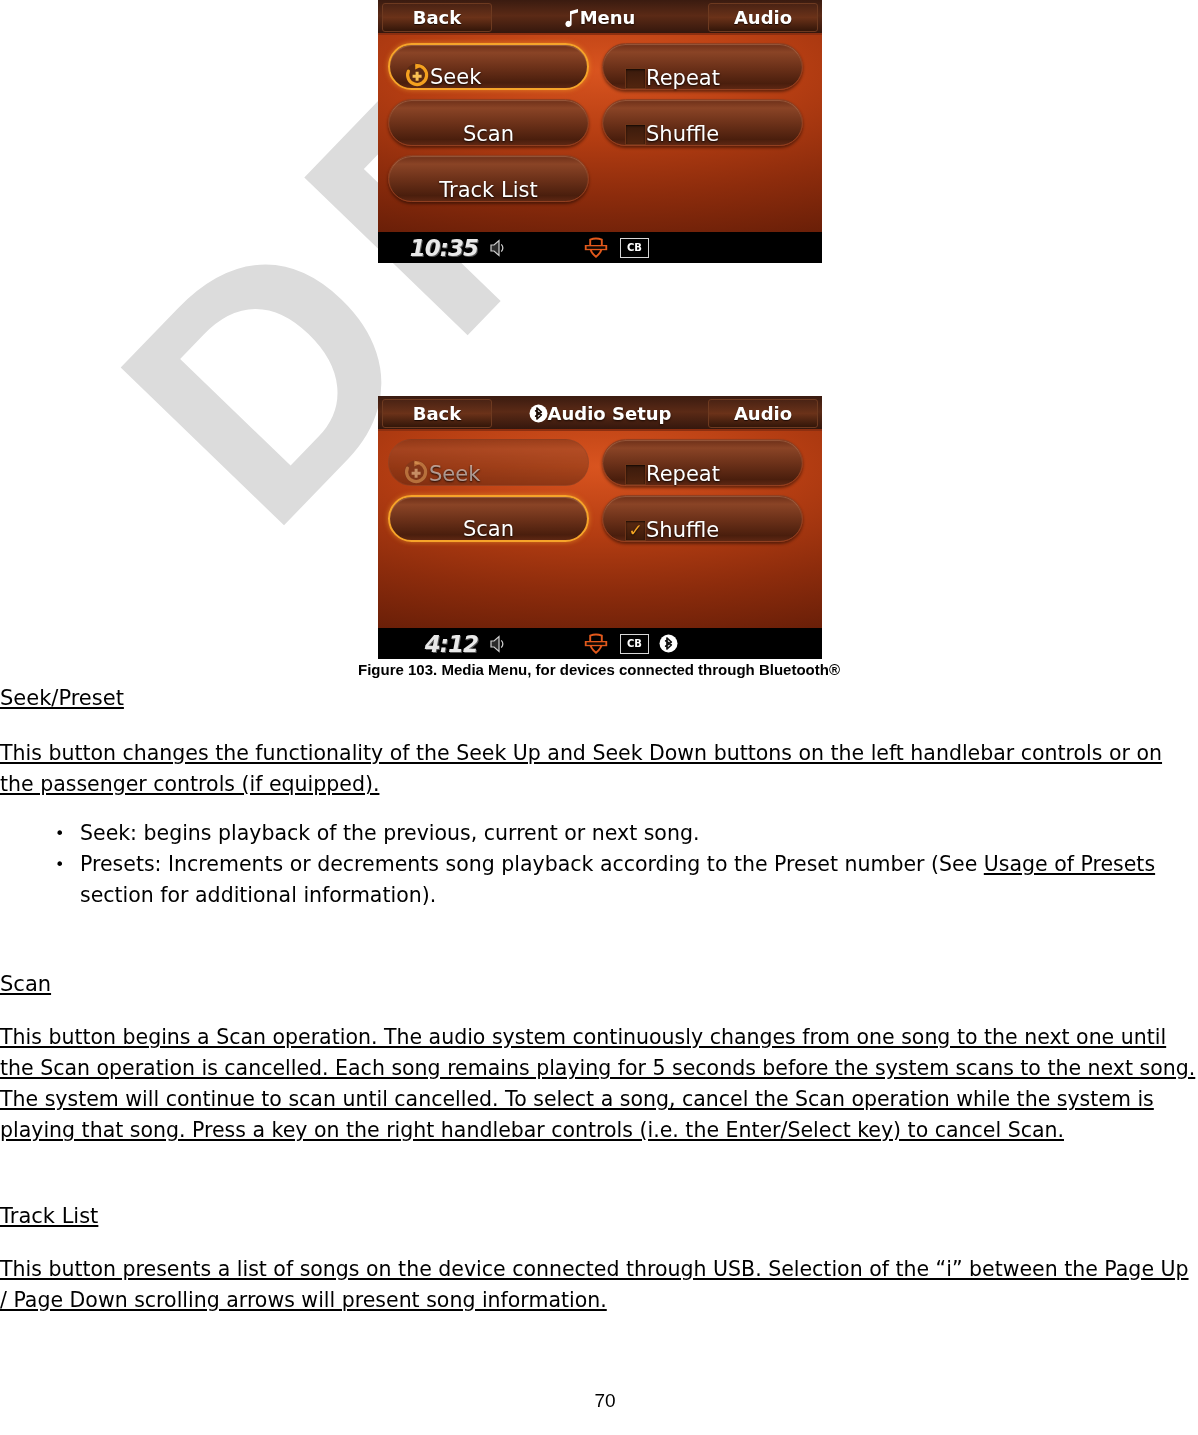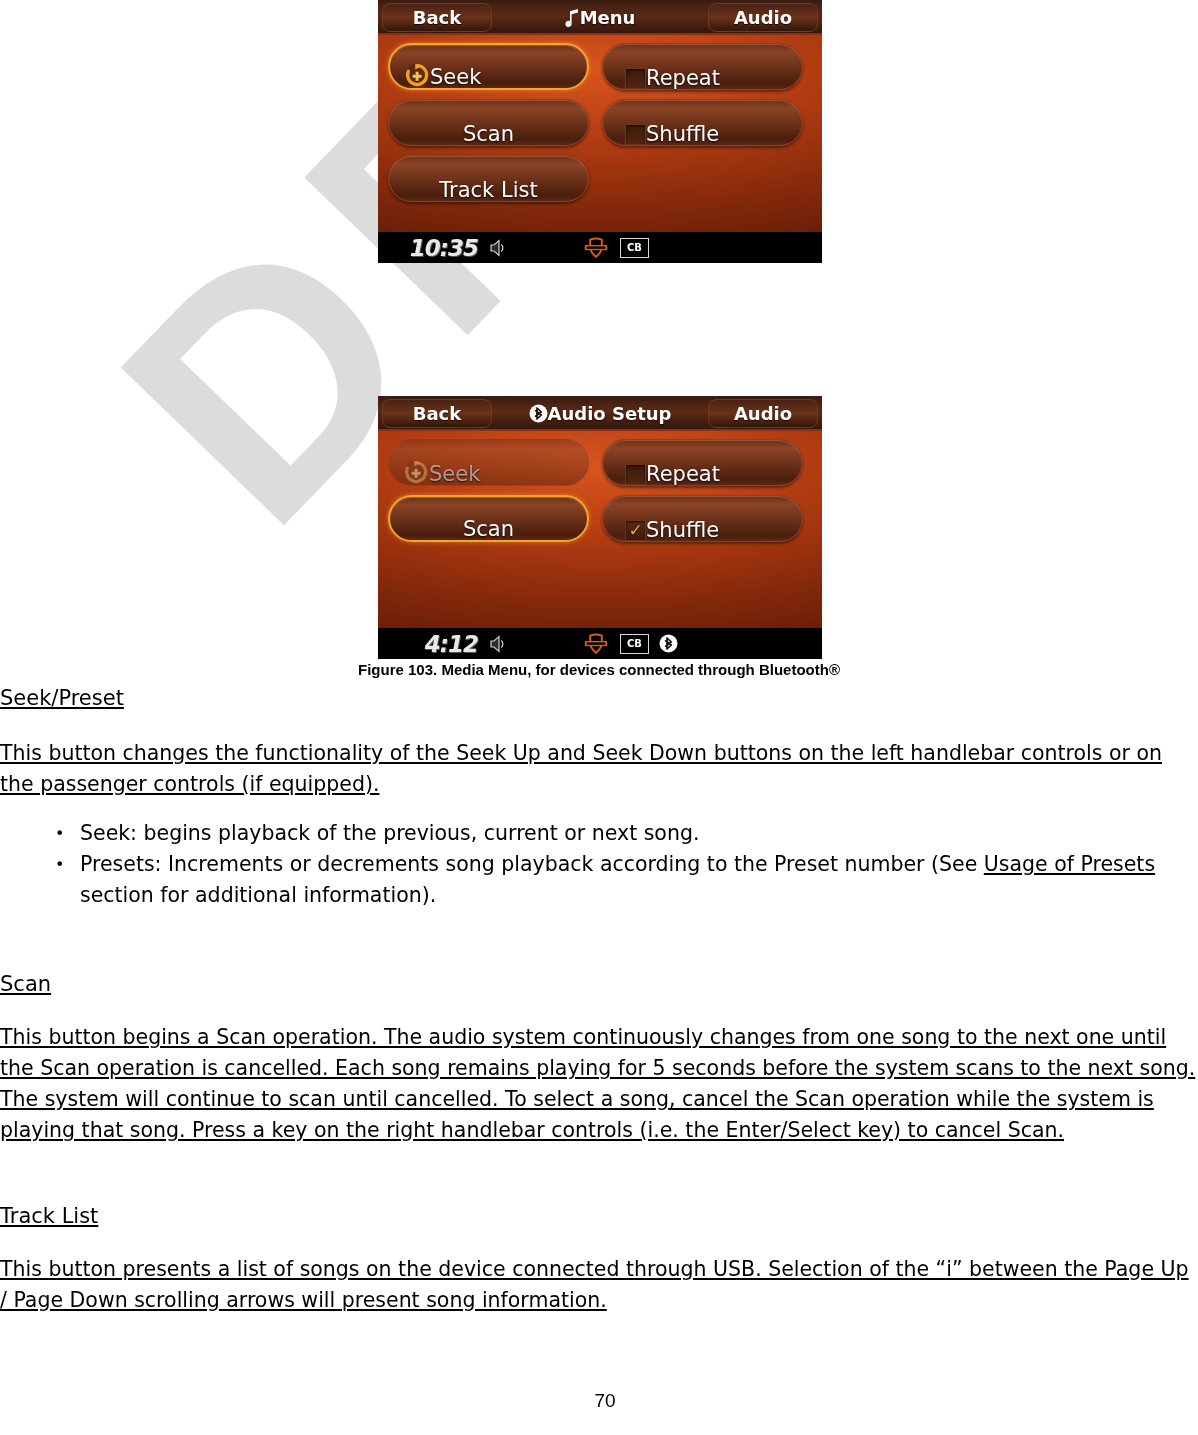--- a/index.html
+++ b/index.html
@@ -70,21 +70,21 @@
   .dev-header::after {
     content: "";
     position: absolute;
     left: 0; right: 0; bottom: 0;
     height: 2px;
     background: #8d2f10;
   }
   .hdr-btn {
     height: 27px;
     min-width: 108px;
-    border-radius: 8px;
+    border-radius: 3px;
     background: linear-gradient(to bottom, #4a2314 0%, #6b3219 50%, #331609 100%);
     border: 1px solid #6e3a20;
     display: flex;
     align-items: center;
     justify-content: center;
     color: #ffffff;
     font-size: 18px;
     font-weight: bold;
     font-family: "DejaVu Sans", sans-serif;
     text-shadow: 0 1px 1px #1a0a04;

